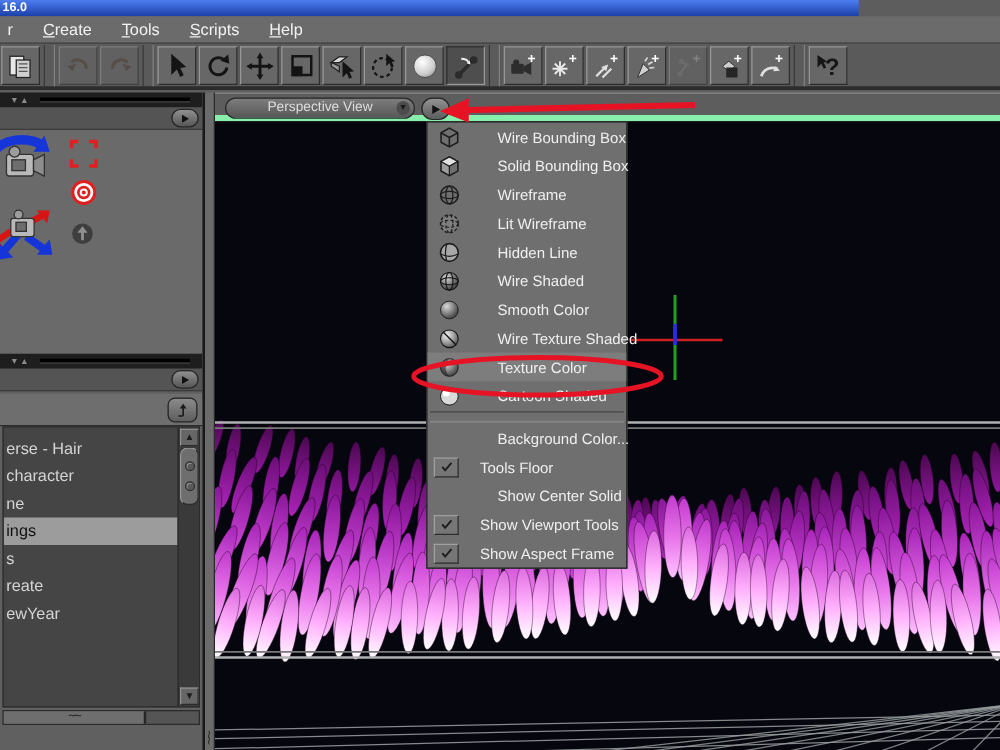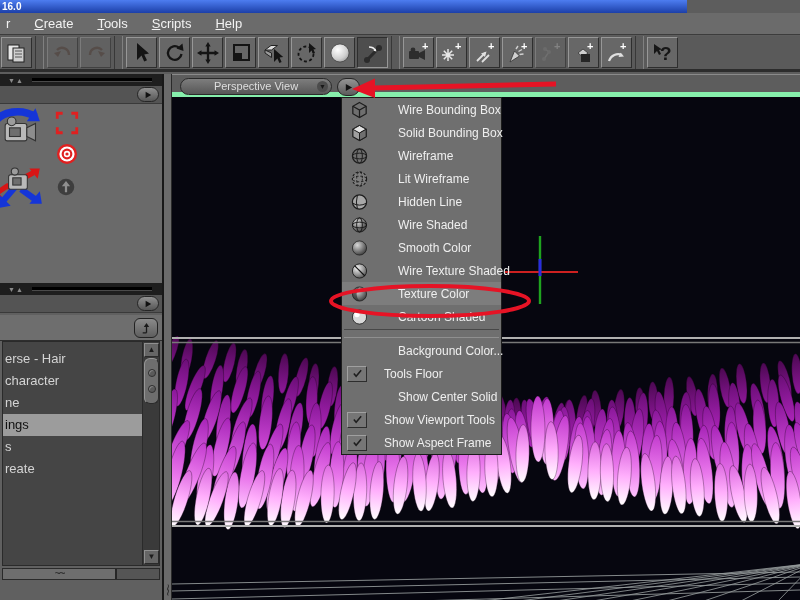--- a/index.html
+++ b/index.html
@@ -456,20 +456,21 @@
       </div>
   </div>
   <div class="listwrap">
     <div id="list-rows" style="padding-top:6px;">
         <div class="lrow">erse - Hair</div>
         <div class="lrow">character</div>
         <div class="lrow">ne</div>
         <div class="lrow selected">ings</div>
         <div class="lrow">s</div>
         <div class="lrow">reate</div>
+        <div class="lrow">ewYear</div>
       </div>
     <div class="vscroll">
       <div class="varrow" style="top:1px;">▲</div>
       <div class="vthumb">
           <span class="dot"></span>
           <span class="dot"></span>
         </div>
       <div class="varrow" style="bottom:1px;">▼</div>
     </div>
   </div>

